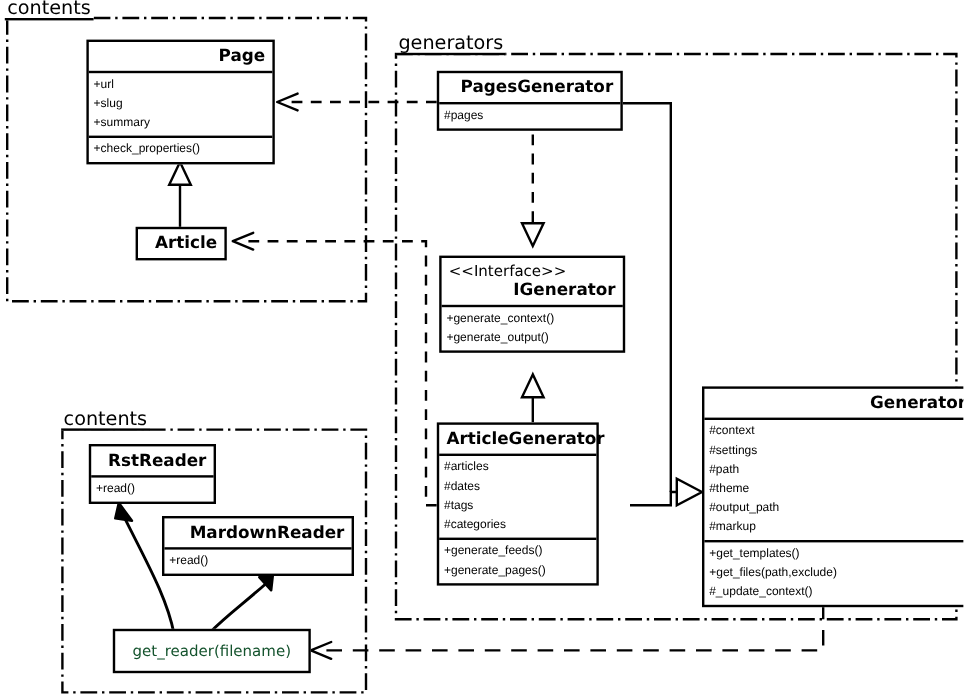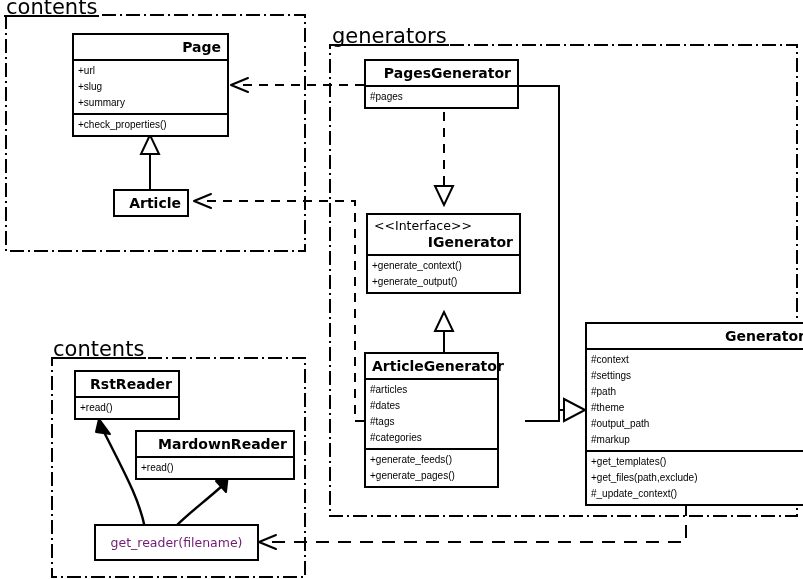--- a/index.html
+++ b/index.html
@@ -18,21 +18,21 @@
   svg.layer {
     position: absolute;
     left: 0;
     top: 0;
     width: 803px;
     height: 579px;
   }
   .pkg-label {
     position: absolute;
     font-family: "DejaVu Sans", sans-serif;
-    font-size: 21px;
+    font-size: 16px;
     color: #000;
     white-space: nowrap;
     background: #fff;
     padding: 0 2px;
     line-height: 16px;
   }
   .uml-box {
     position: absolute;
     box-sizing: border-box;
     border: 2px solid #000;
@@ -74,21 +74,21 @@
     box-sizing: border-box;
     border: 2px solid #000;
     background: #ffffff;
     display: flex;
     align-items: center;
     justify-content: center;
   }
   .plain-label {
     font-family: "DejaVu Sans", sans-serif;
     font-size: 12.5px;
-    color: #701a75;
+    color: #14532d;
     white-space: nowrap;
   }
 </style>
 </head>
 <body>
 
 <div id="canvas">
 
   <svg class="layer" viewBox="0 0 803 579" xmlns="http://www.w3.org/2000/svg">
 

